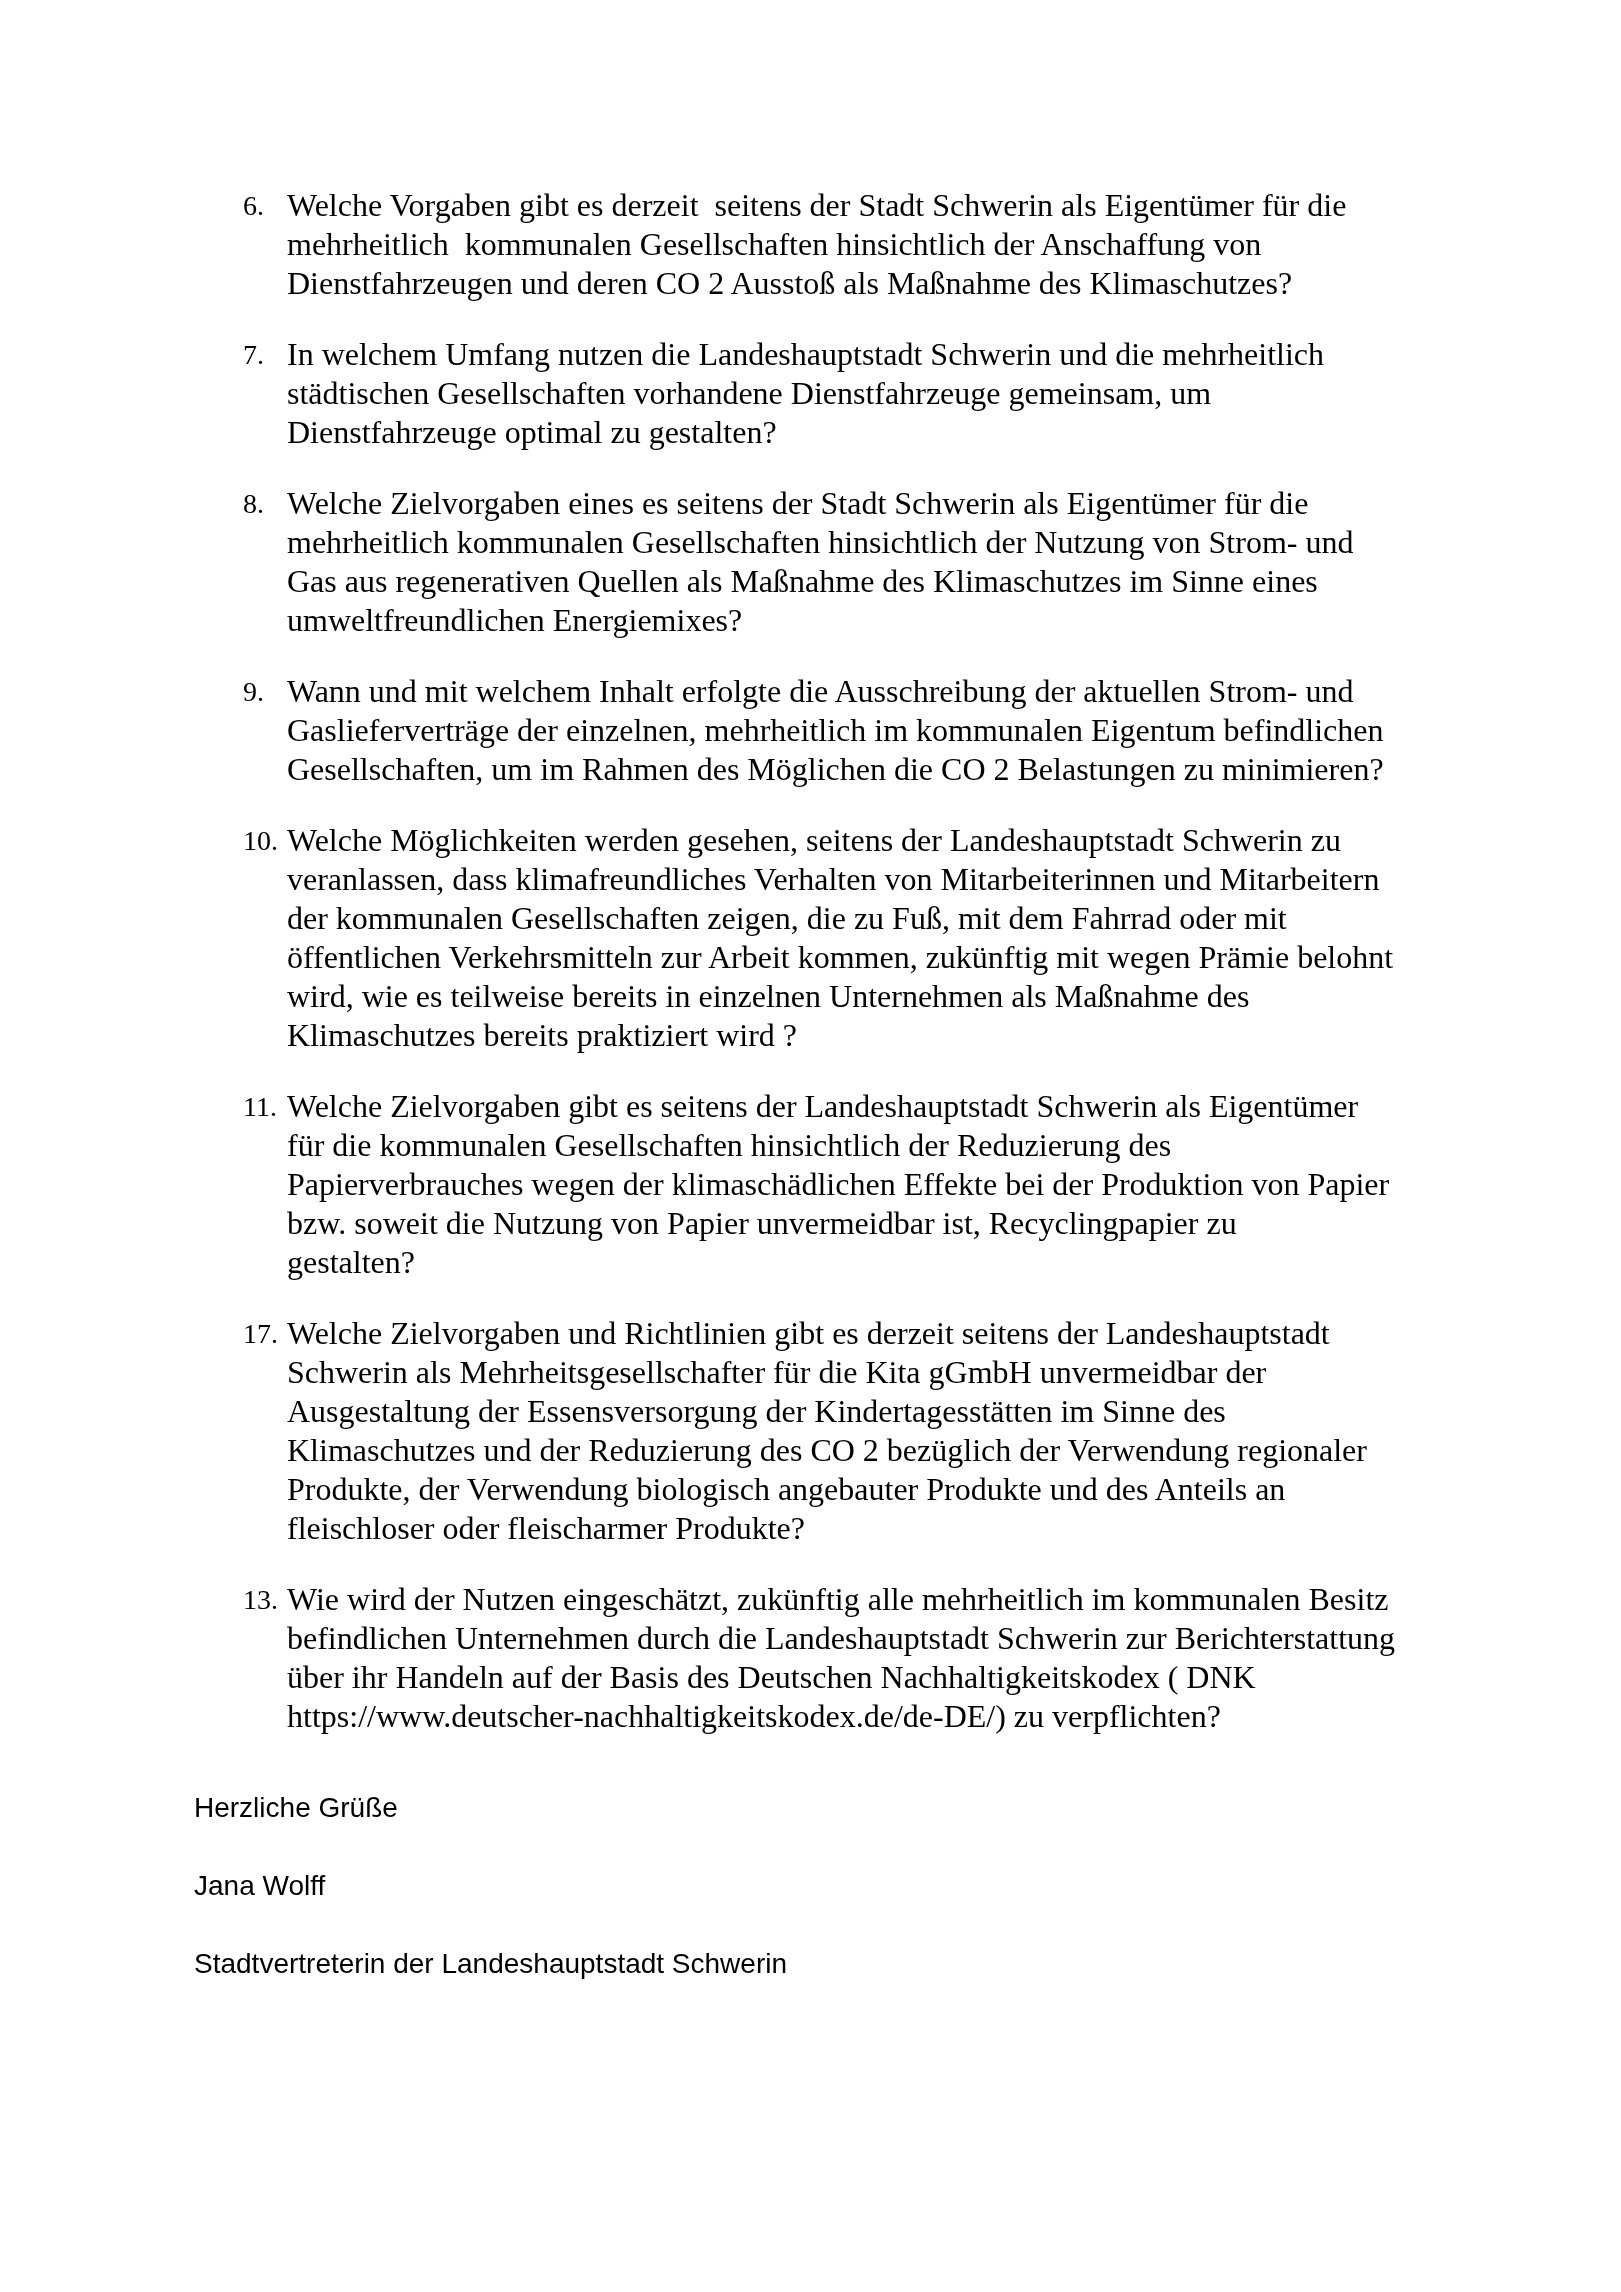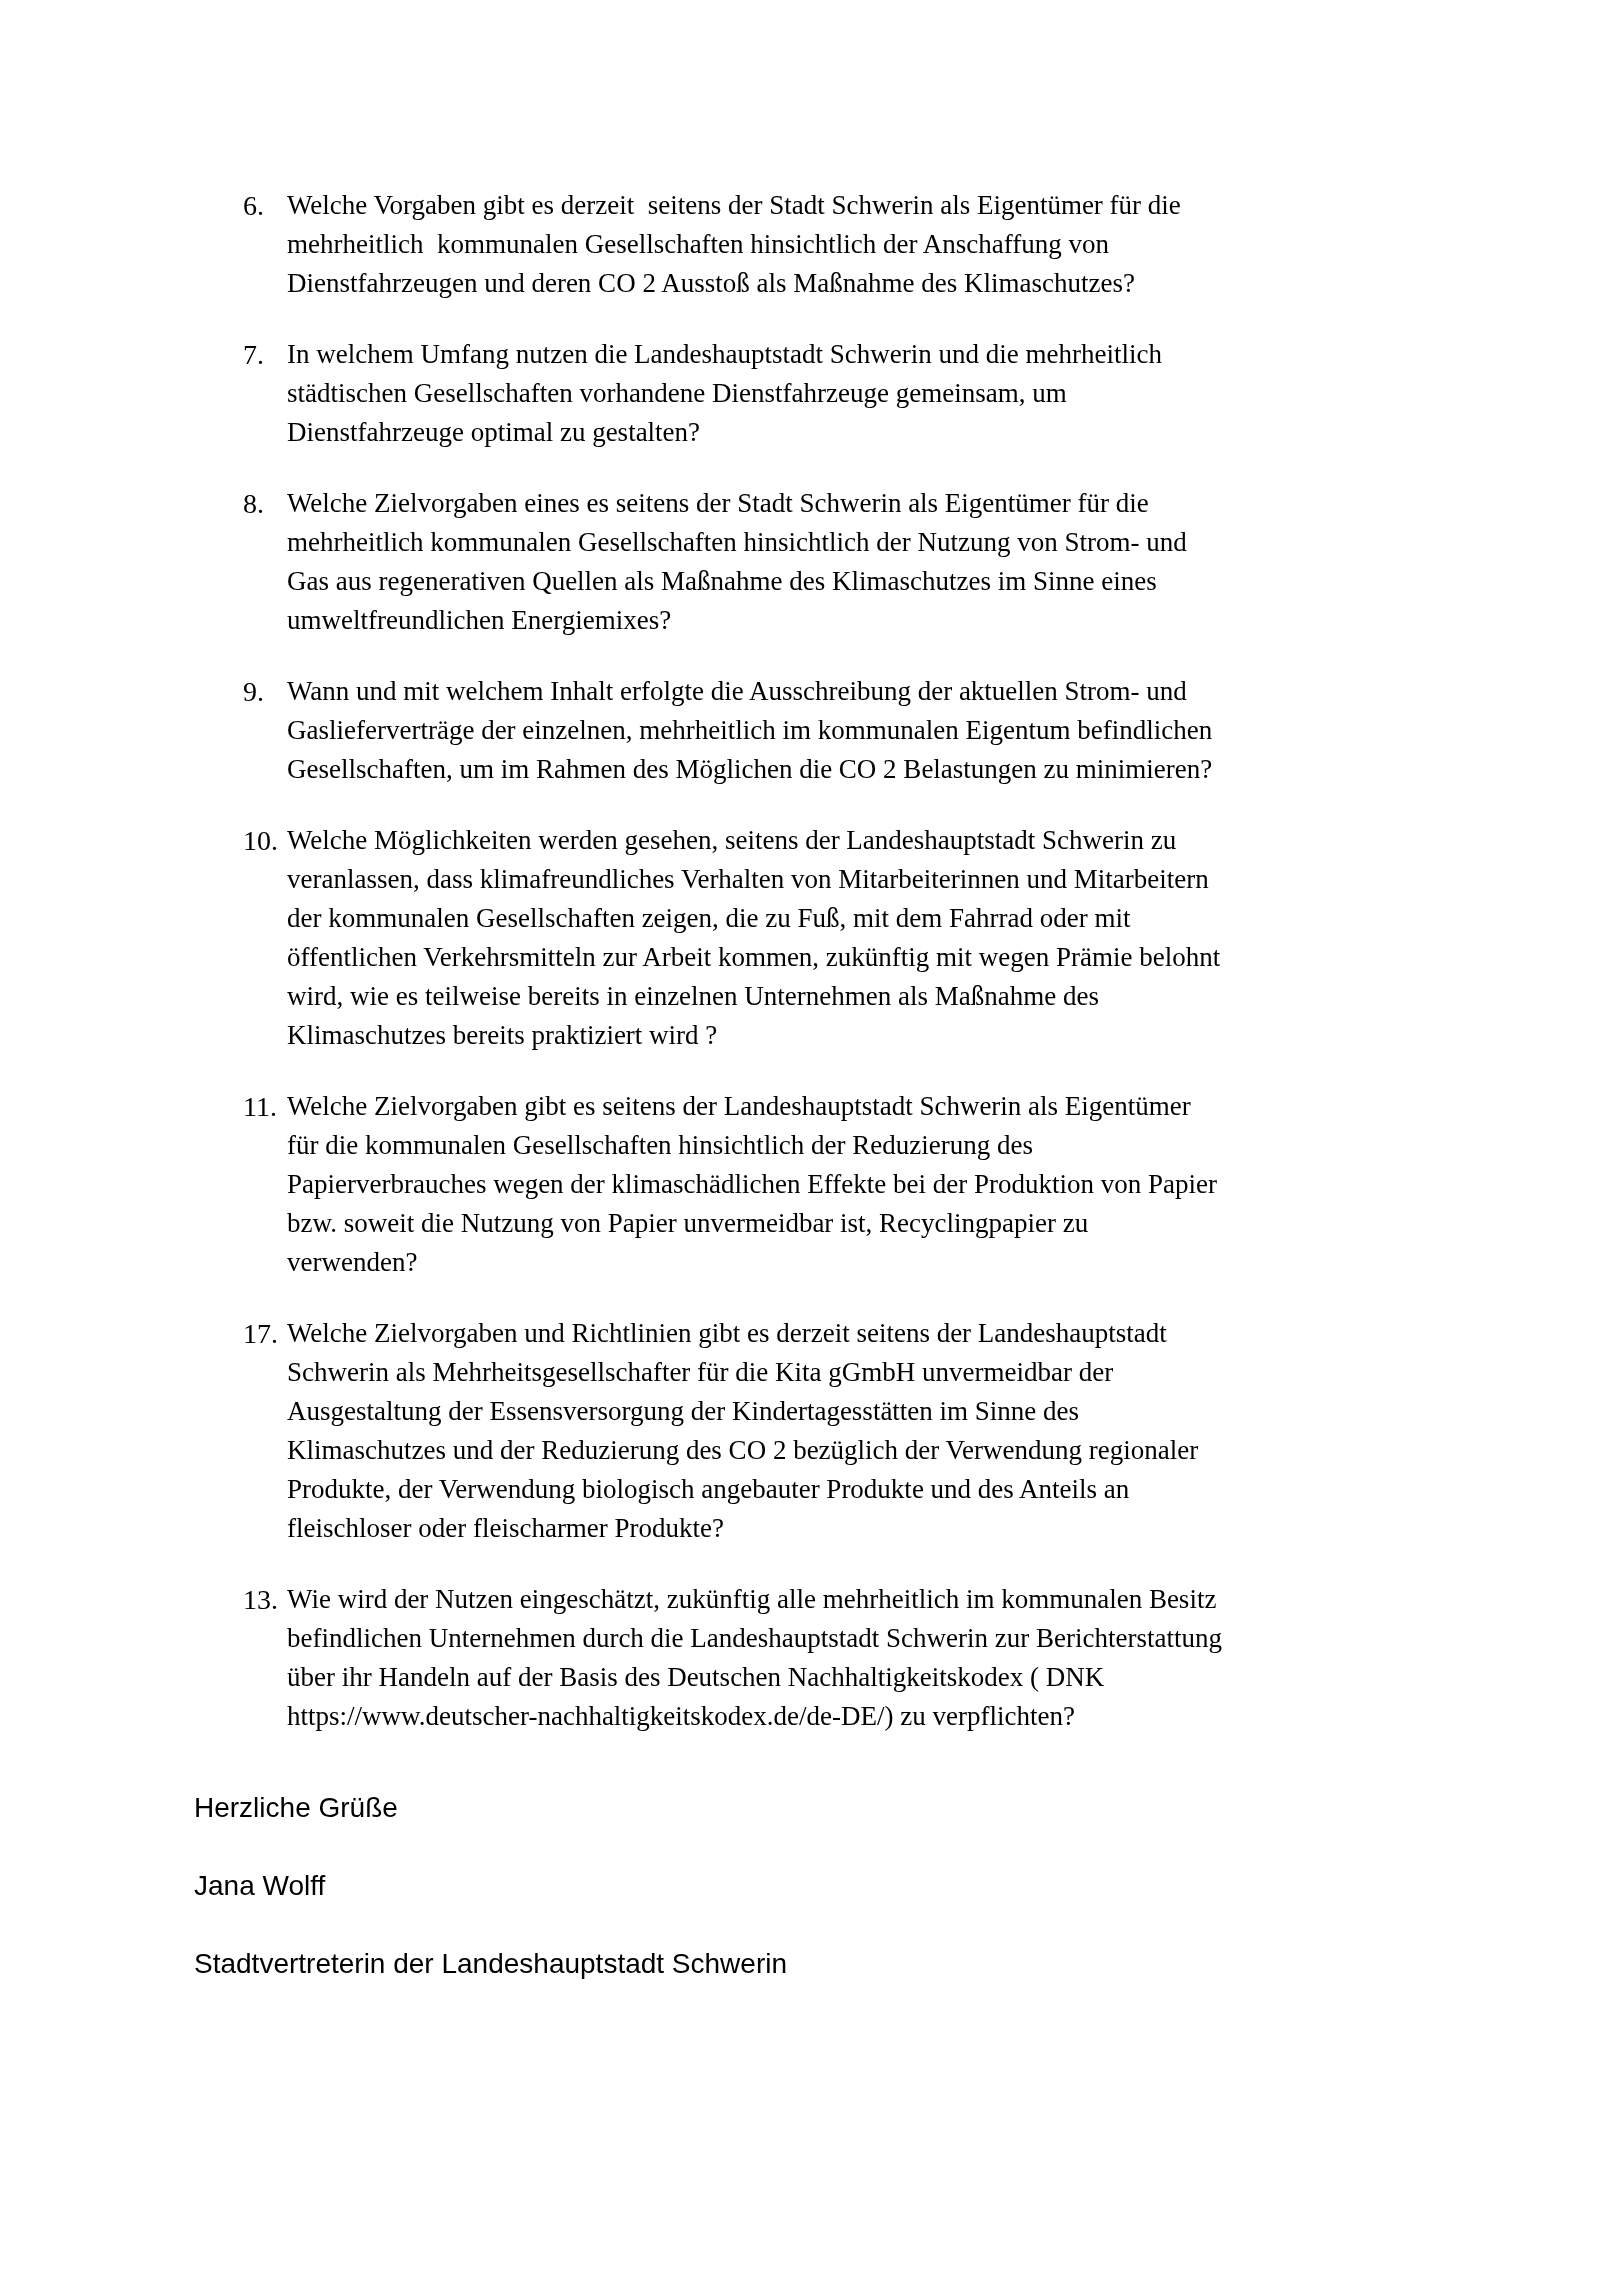--- a/index.html
+++ b/index.html
@@ -30,21 +30,21 @@
     flex: none;
     width: 44px;
     font-size: 28px;
     line-height: 39px;
     white-space: pre;
   }
   .q-lines {
     flex: none;
   }
   .q-line {
-    font-size: 27px;
+    font-size: 32px;
     line-height: 39px;
     white-space: pre;
   }
   .closing {
     margin-top: 52px;
     margin-left: -49px;
     font-family: "Liberation Sans", "DejaVu Sans", sans-serif;
   }
   .closing-line {
     font-size: 28px;
@@ -108,21 +108,21 @@
       </div>
     </div>
 
     <div class="q-item">
       <div class="q-num">11.</div>
       <div class="q-lines">
         <div class="q-line">Welche Zielvorgaben gibt es seitens der Landeshauptstadt Schwerin als Eigentümer</div>
         <div class="q-line">für die kommunalen Gesellschaften hinsichtlich der Reduzierung des</div>
         <div class="q-line">Papierverbrauches wegen der klimaschädlichen Effekte bei der Produktion von Papier</div>
         <div class="q-line">bzw. soweit die Nutzung von Papier unvermeidbar ist, Recyclingpapier zu</div>
-        <div class="q-line">verwenden?</div>
+        <div class="q-line">gestalten?</div>
       </div>
     </div>
 
     <div class="q-item">
       <div class="q-num">17.</div>
       <div class="q-lines">
         <div class="q-line">Welche Zielvorgaben und Richtlinien gibt es derzeit seitens der Landeshauptstadt</div>
         <div class="q-line">Schwerin als Mehrheitsgesellschafter für die Kita gGmbH unvermeidbar der</div>
         <div class="q-line">Ausgestaltung der Essensversorgung der Kindertagesstätten im Sinne des</div>
         <div class="q-line">Klimaschutzes und der Reduzierung des CO 2 bezüglich der Verwendung regionaler</div>

